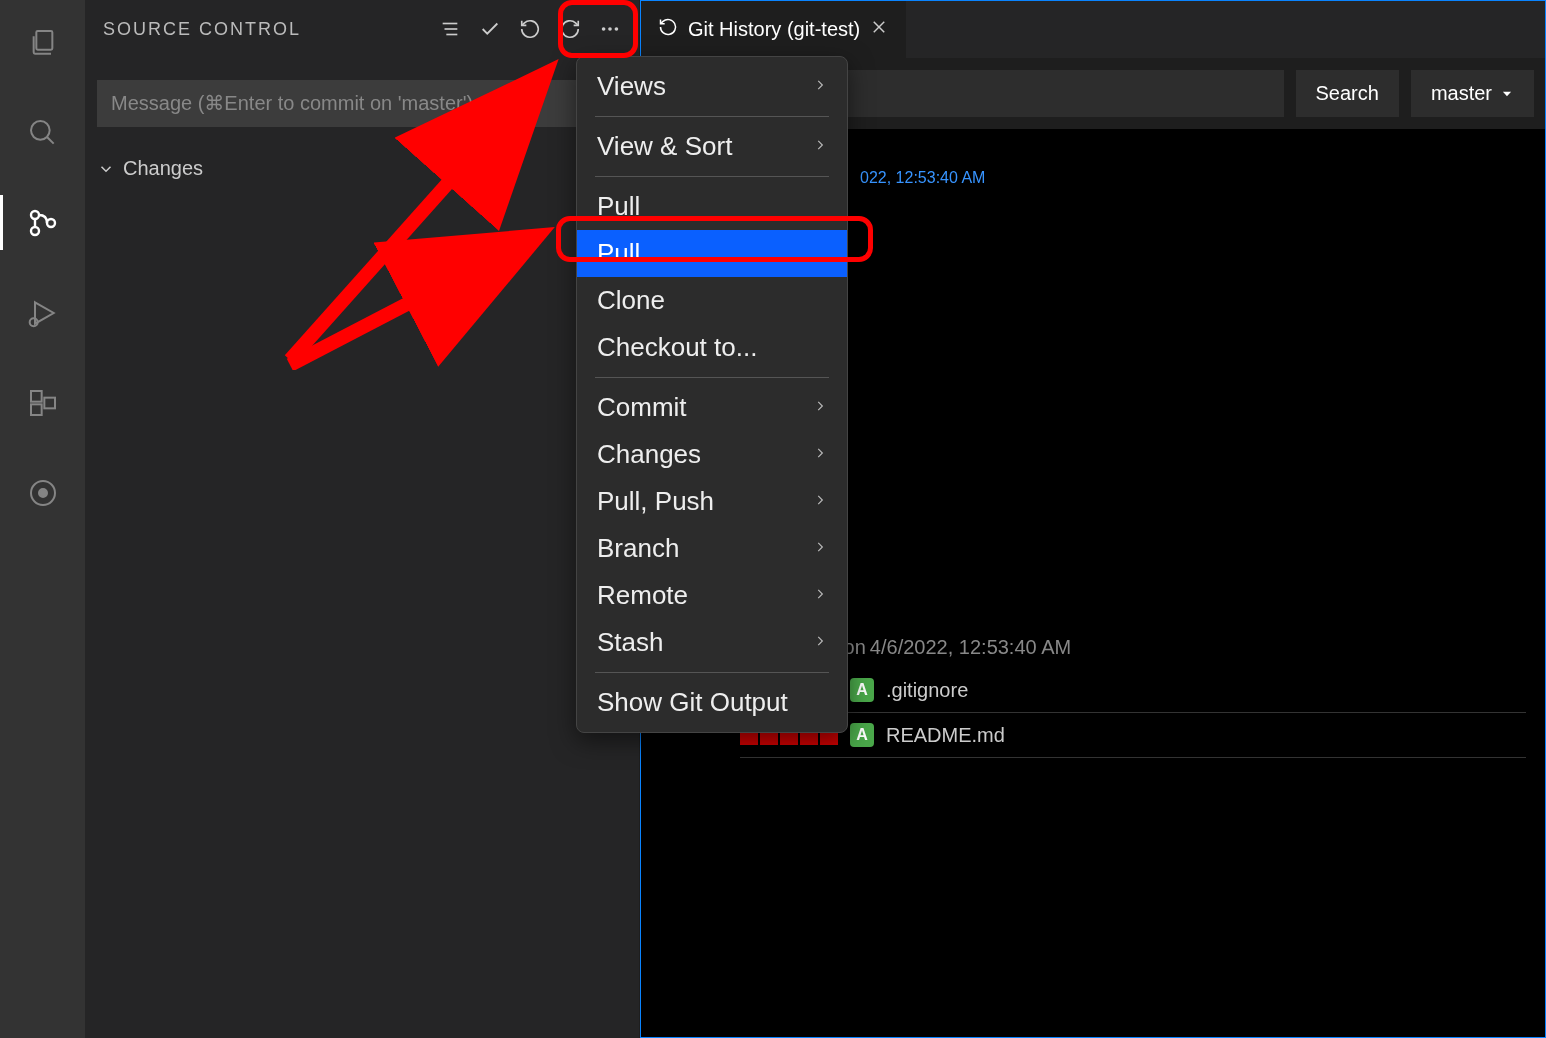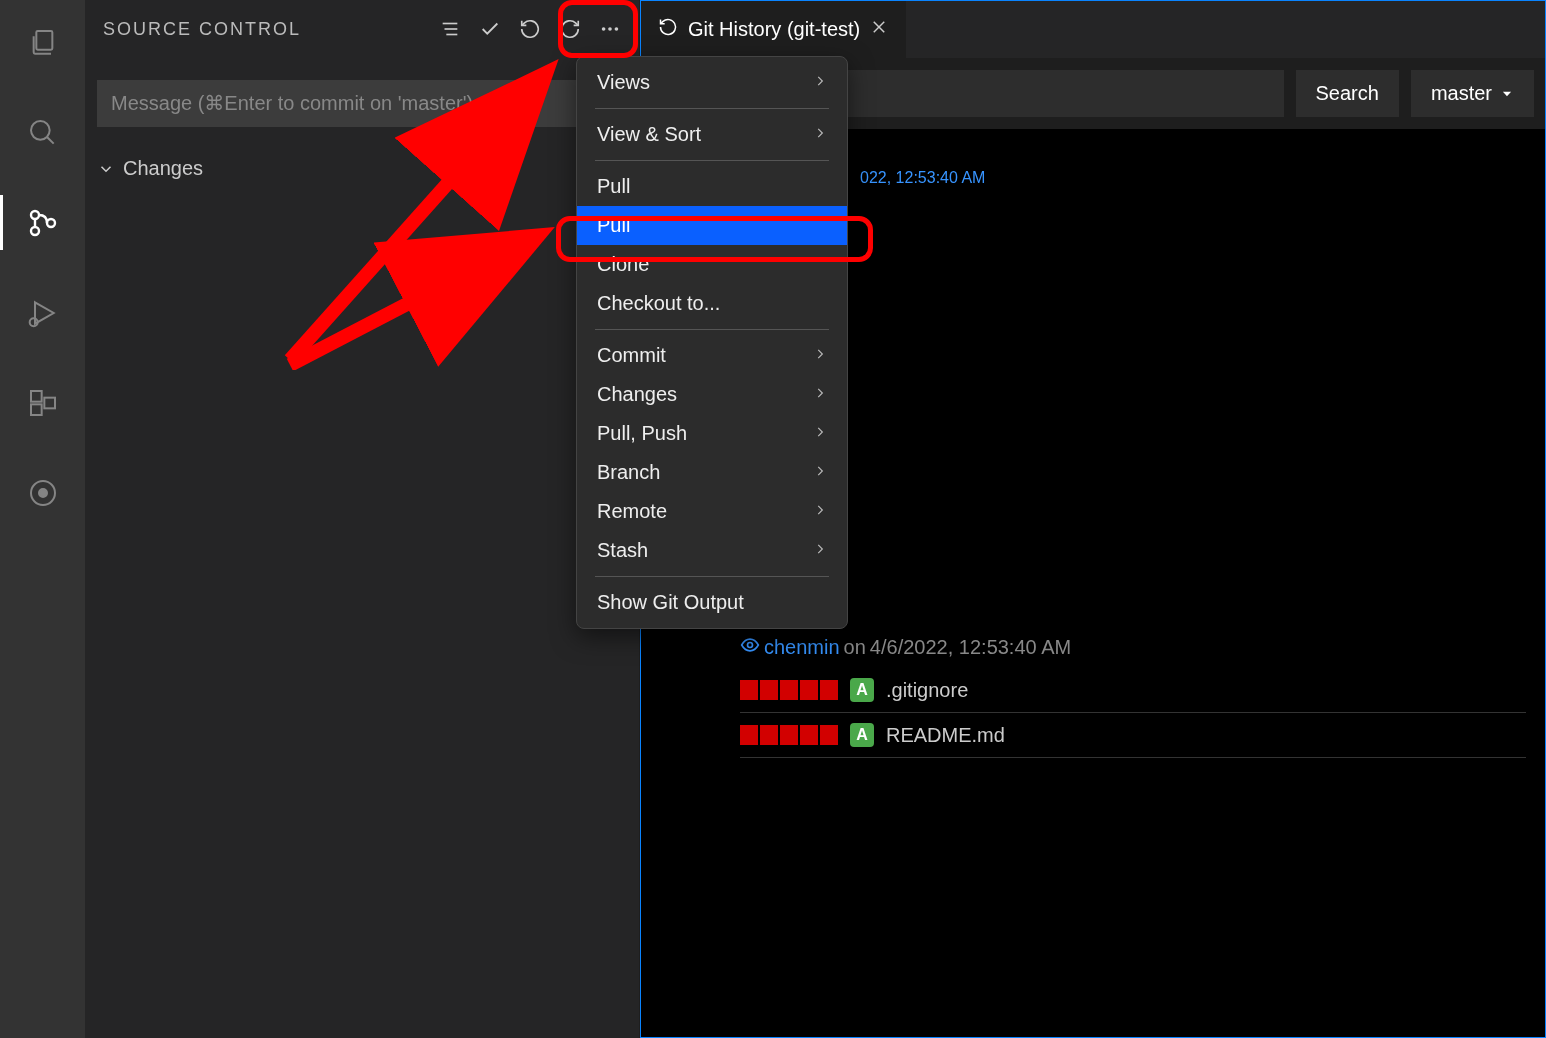--- a/index.html
+++ b/index.html
@@ -213,21 +213,21 @@
       width: 272px;
       background: #2c2c2c;
       border: 1px solid #444444;
       border-radius: 8px;
       box-shadow: 0 8px 24px rgba(0,0,0,0.5);
       padding: 6px 0;
       z-index: 100;
     }
     .menu-item {
       padding: 8px 20px;
-      font-size: 20px;
+      font-size: 26px;
       color: #eeeeee;
       display: flex;
       align-items: center;
       justify-content: space-between;
       cursor: pointer;
       gap: 35px;
     }
     .menu-item.highlighted {
       background: #0a60ff;
       color: #ffffff;

